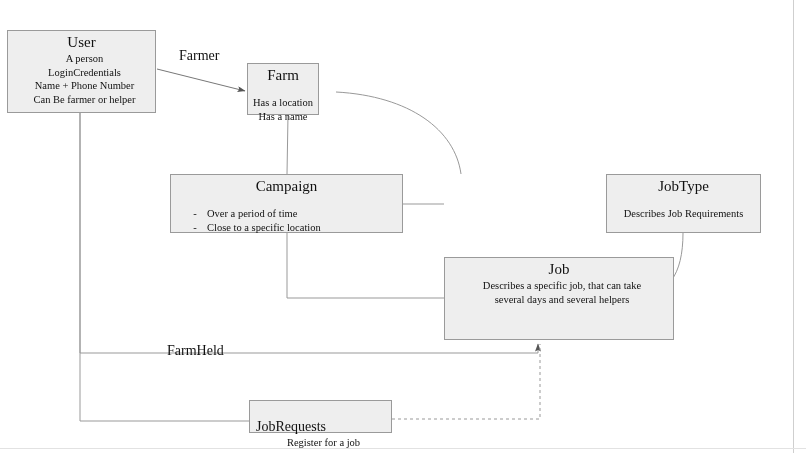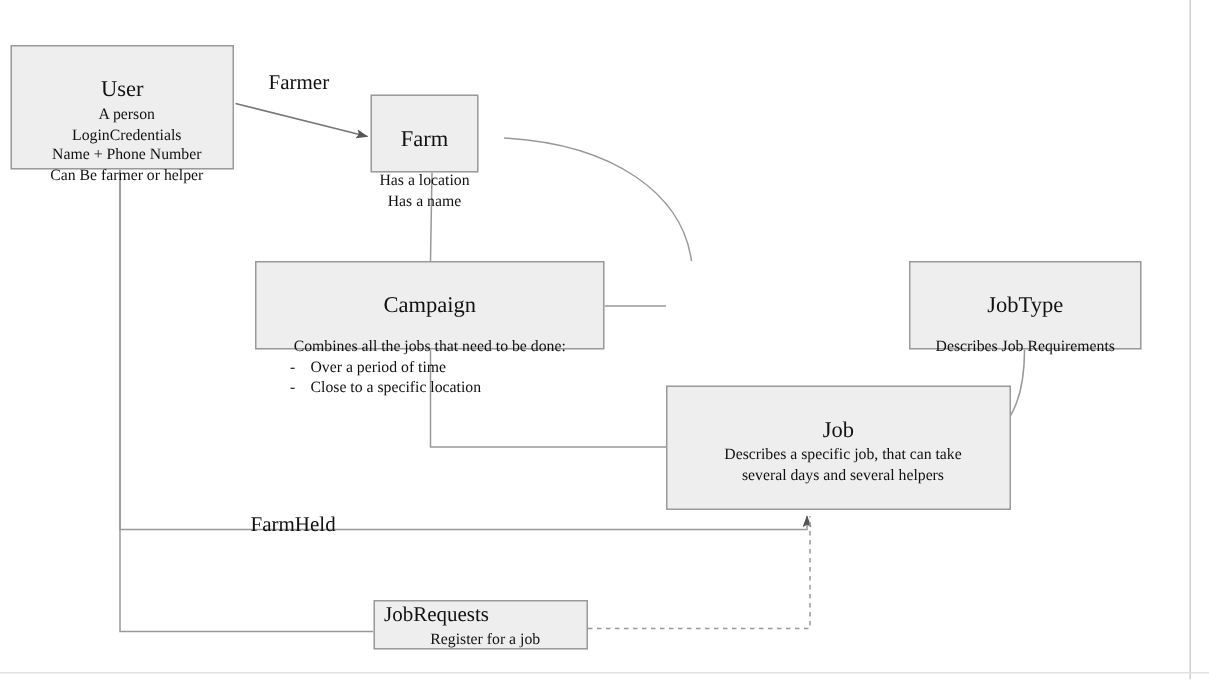--- a/index.html
+++ b/index.html
@@ -46,25 +46,26 @@
     box-sizing: border-box;
     background: #eeeeee;
     border: 1px solid #9a9a9a;
     color: #111111;
     z-index: 2;
   }
   .node-title {
     text-align: center;
     font-size: 15px;
     line-height: 19px;
-    padding-top: 20px;
+    padding-top: 2px;
     white-space: nowrap;
   }
   .node-title.small {
     font-size: 14px;
+    margin-top: 16px;
   }
   .node-lines {
     font-size: 10.5px;
     line-height: 13.5px;
   }
   .node-lines .ln {
     white-space: nowrap;
   }
   .lines-left {
     padding-left: 6px;
@@ -144,21 +145,20 @@
     <div class="node-title">Farm</div>
     <div class="node-lines lines-center">
       <div class="ln">Has a location</div>
       <div class="ln">Has a name</div>
     </div>
   </div>
 
   <div class="node" style="left:170px; top:174px; width:233px; height:59px;">
     <div class="node-title">Campaign</div>
     <div class="node-lines lines-center">
-      <div class="ln">Combines all the jobs that need to be done:</div>
       <div class="bullet-row">
         <span class="bullet-dash">-</span>
         <span>Over a period of time</span>
       </div>
       <div class="bullet-row">
         <span class="bullet-dash">-</span>
         <span>Close to a specific location</span>
       </div>
     </div>
   </div>

